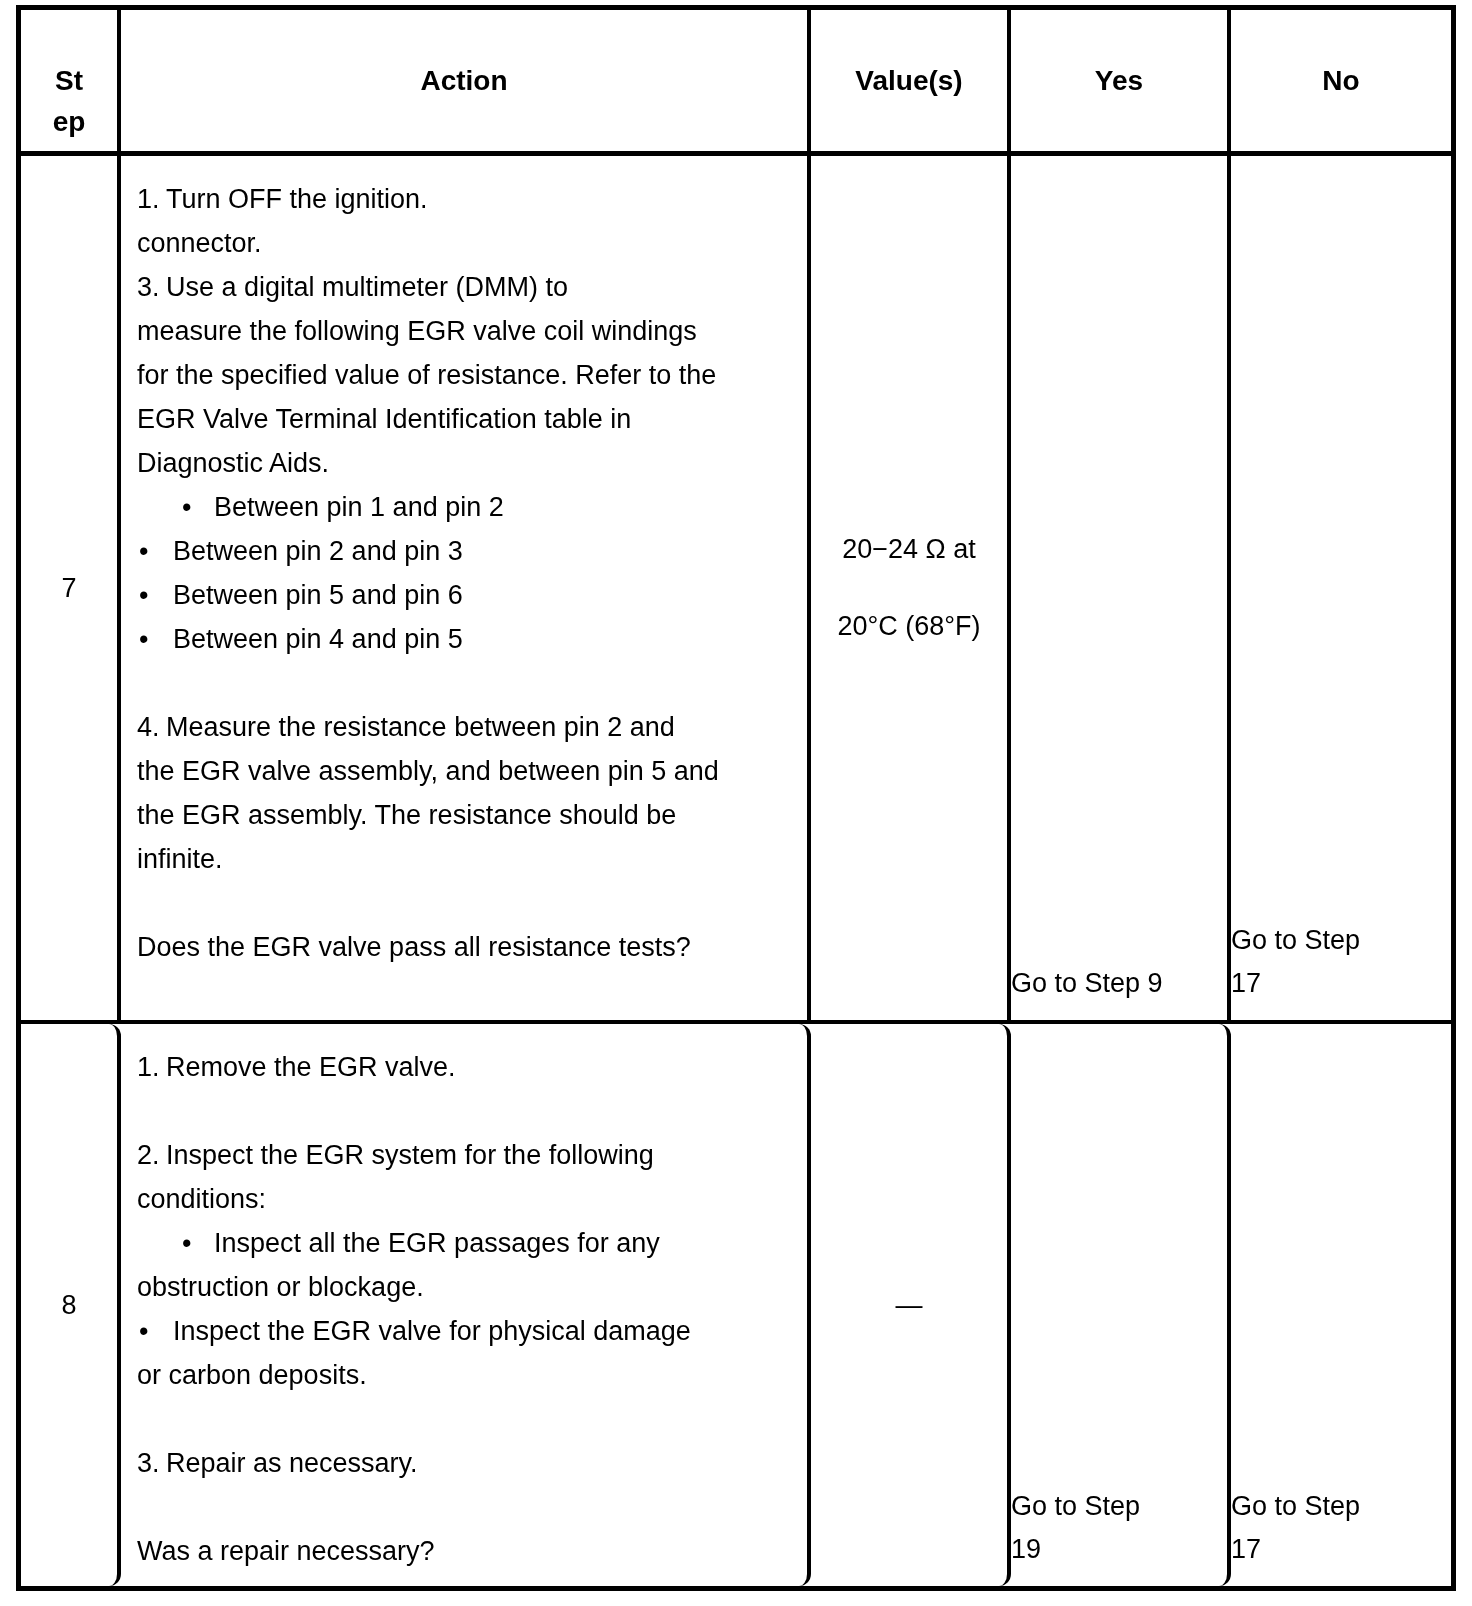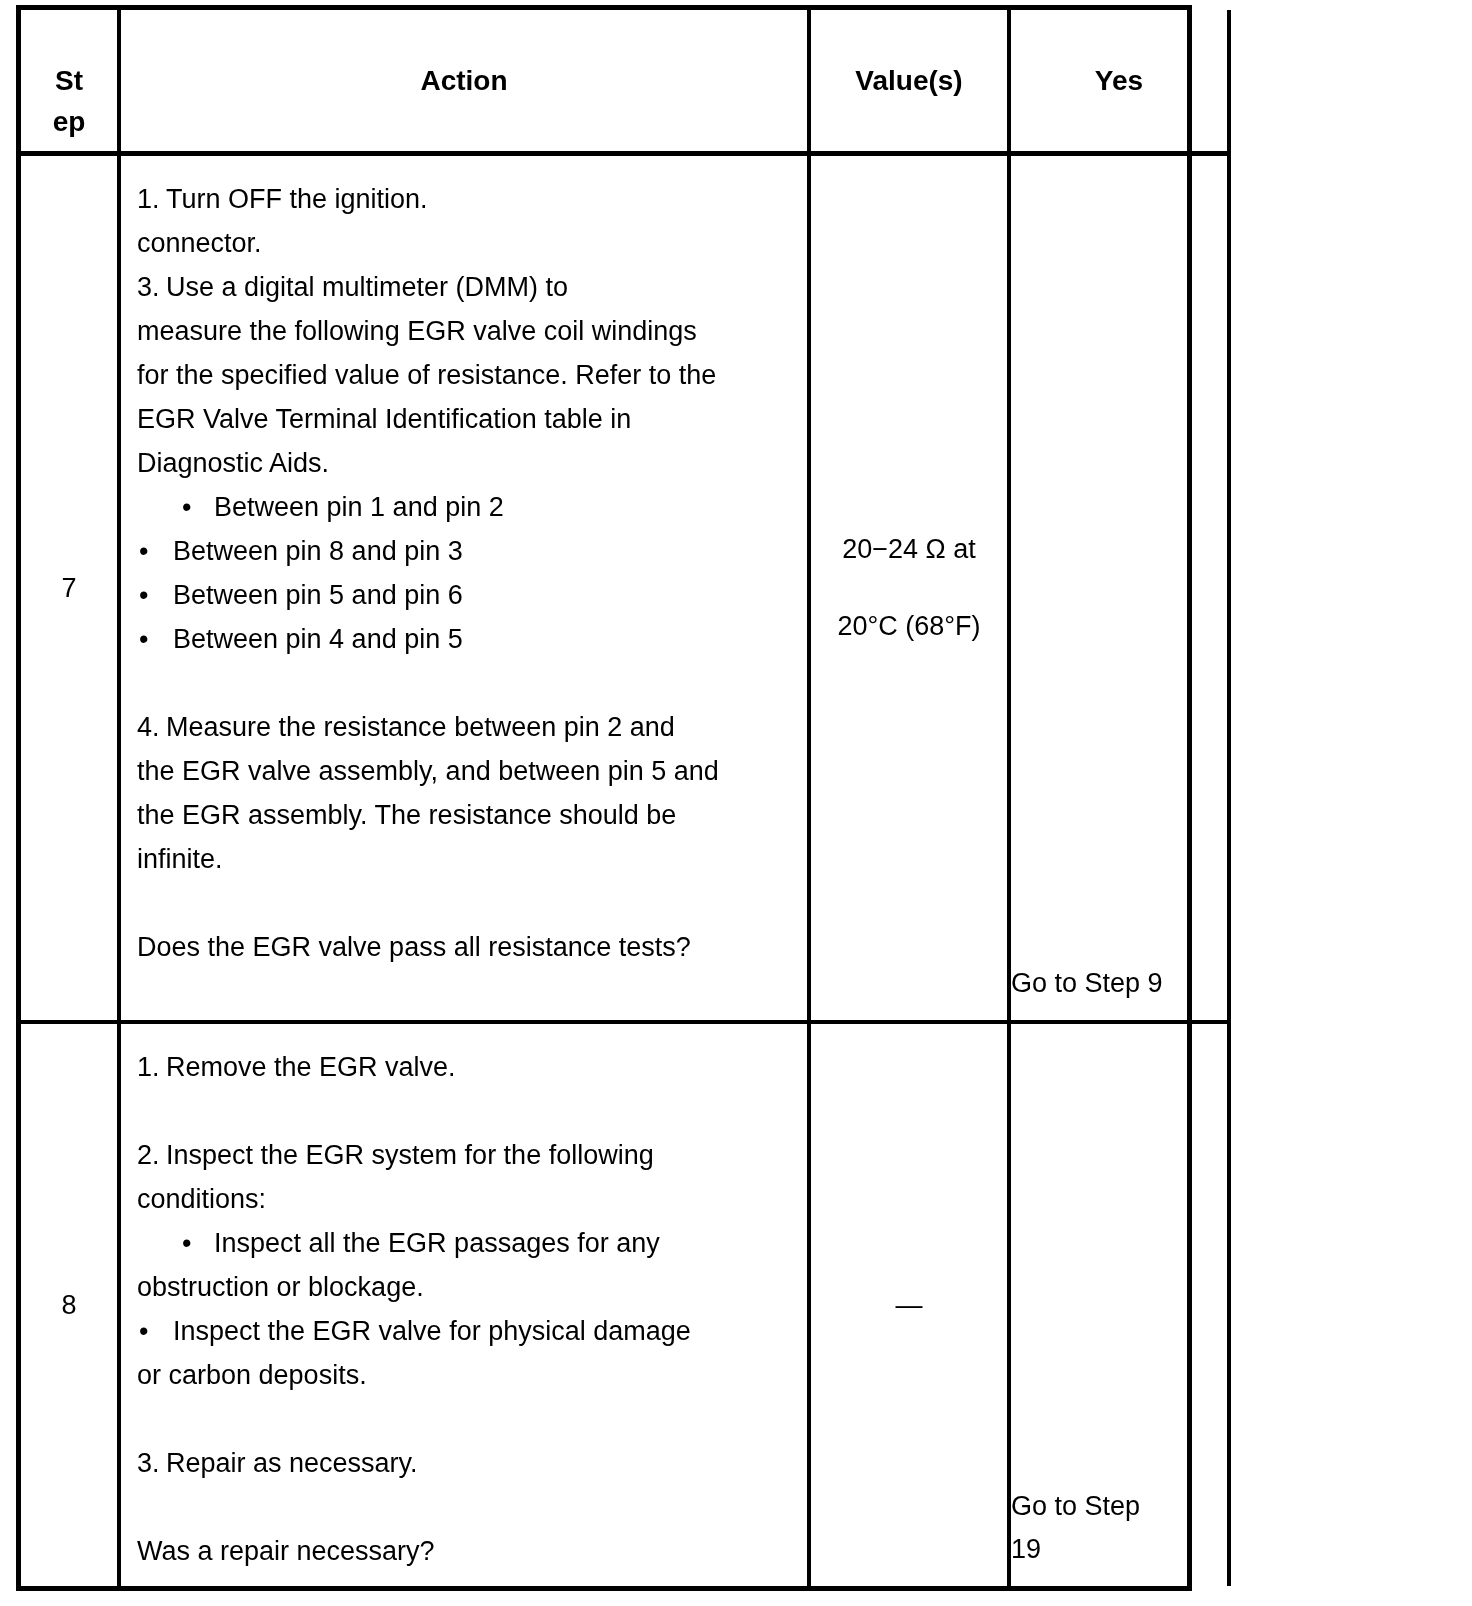--- a/index.html
+++ b/index.html
@@ -12,39 +12,39 @@
     width: 1472px;
     height: 1606px;
     font-family: "Liberation Sans", sans-serif;
     color: #000000;
     overflow: hidden;
   }
   .tbl {
     position: absolute;
     left: 16px;
     top: 5px;
-    width: 1176px;
+    width: 1440px;
     height: 1586px;
     box-sizing: border-box;
     border: 5px solid #000000;
     display: grid;
     grid-template-columns: 100px 690px 200px 220px auto;
     grid-template-rows: 146px 868px auto;
     background: #ffffff;
   }
   .cell {
     box-sizing: border-box;
     border-right: 4px solid #000000;
     border-bottom: 4px solid #000000;
     font-size: 27px;
     line-height: 44px;
     overflow: hidden;
   }
   .last-col { border-right: none; }
-  .r-last   { border-bottom: none; }
+  .r-last   { border-bottom: none; border-radius: 12px; }
   .head {
     border-bottom: 5px solid #000000;
     display: flex;
     flex-direction: column;
     align-items: center;
     justify-content: center;
     font-weight: bold;
     font-size: 28px;
     text-align: center;
   }
@@ -103,21 +103,21 @@
     </div>
     <div class="cell action-cell">
       <div class="line num"><span class="marker">1.</span><span class="txt">Turn OFF the ignition.</span></div>
       <div class="line cont">connector.</div>
       <div class="line num"><span class="marker">3.</span><span class="txt">Use a digital multimeter (DMM) to</span></div>
       <div class="line cont">measure the following EGR valve coil windings</div>
       <div class="line cont">for the specified value of resistance. Refer to the</div>
       <div class="line cont">EGR Valve Terminal Identification table in</div>
       <div class="line cont">Diagnostic Aids.</div>
       <div class="line bullet1"><span class="marker">•</span><span class="txt">Between pin 1 and pin 2</span></div>
-      <div class="line bullet"><span class="marker">•</span><span class="txt">Between pin 8 and pin 3</span></div>
+      <div class="line bullet"><span class="marker">•</span><span class="txt">Between pin 2 and pin 3</span></div>
       <div class="line bullet"><span class="marker">•</span><span class="txt">Between pin 5 and pin 6</span></div>
       <div class="line bullet"><span class="marker">•</span><span class="txt">Between pin 4 and pin 5</span></div>
       <div class="line blank"></div>
       <div class="line num"><span class="marker">4.</span><span class="txt">Measure the resistance between pin 2 and</span></div>
       <div class="line cont">the EGR valve assembly, and between pin 5 and</div>
       <div class="line cont">the EGR assembly. The resistance should be</div>
       <div class="line cont">infinite.</div>
       <div class="line blank"></div>
       <div class="line question">Does the EGR valve pass all resistance tests?</div>
     </div>

